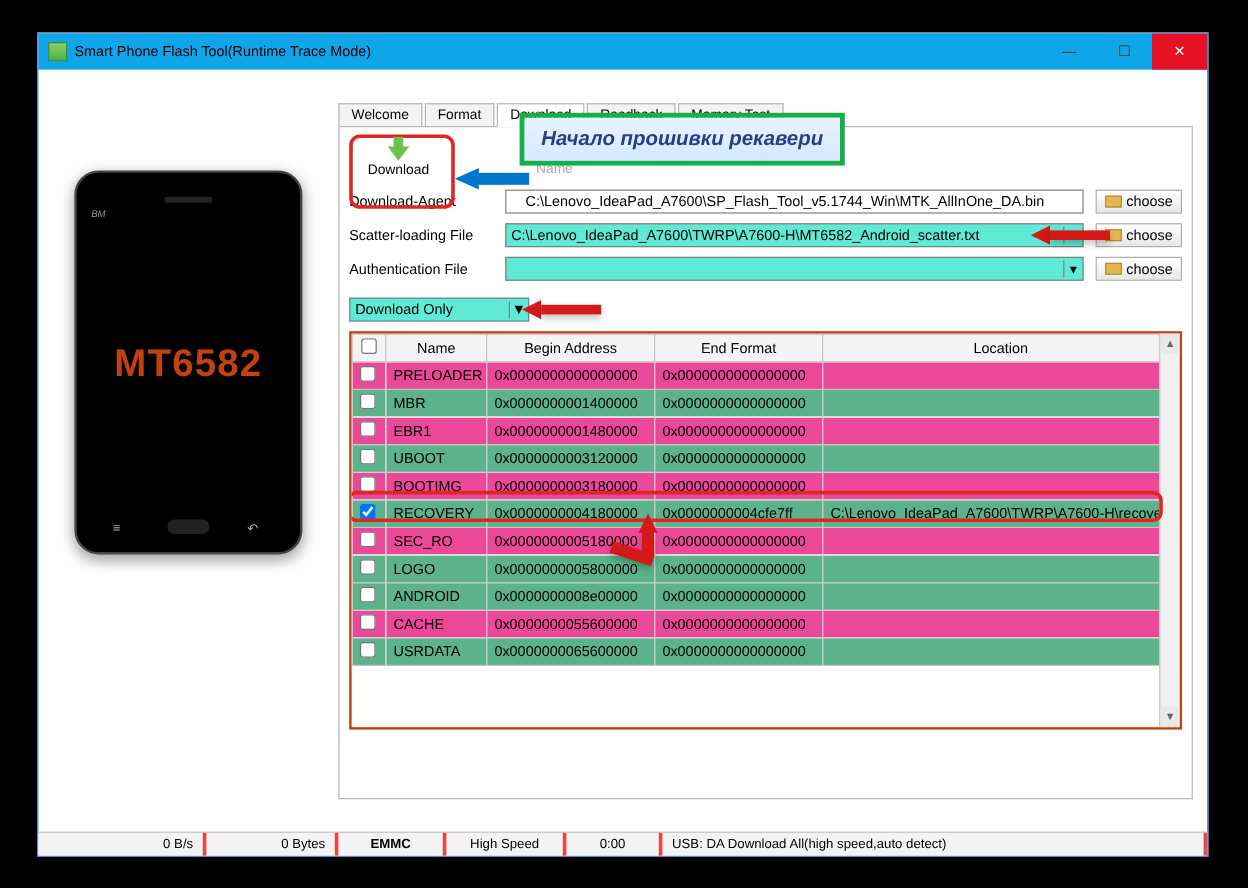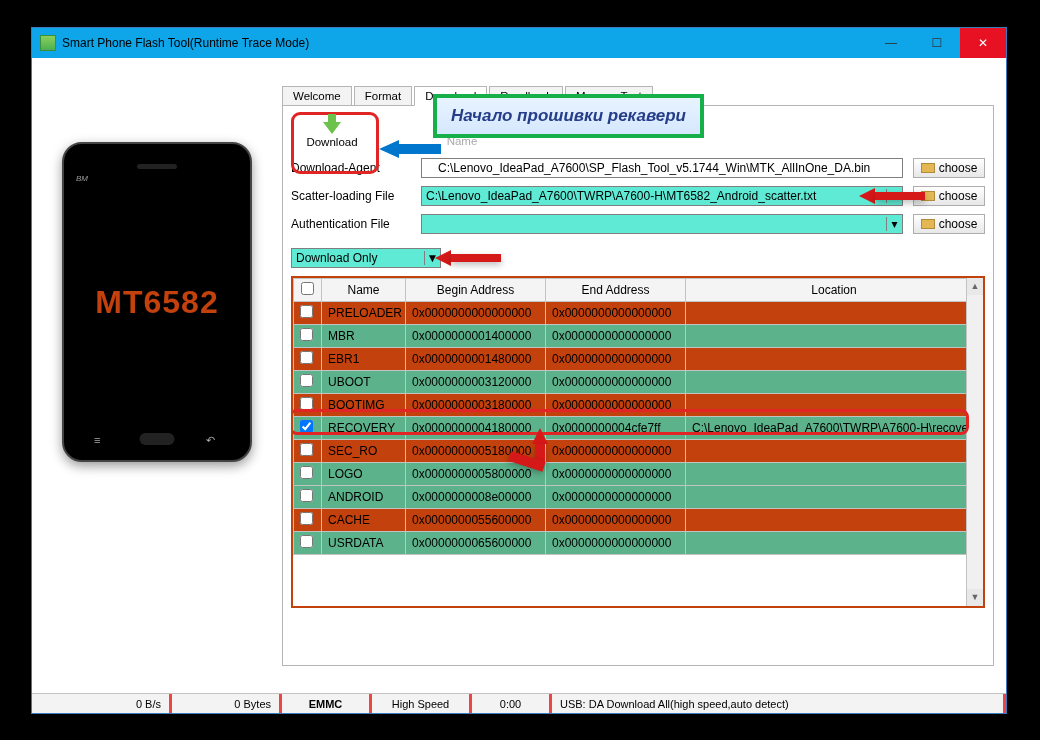--- a/index.html
+++ b/index.html
@@ -190,21 +190,21 @@
   }
   table.partitions th, table.partitions td {
     border:1px solid #c3c3c3;
     padding:3px 6px; text-align:left;
     white-space:nowrap; overflow:hidden; text-overflow:clip;
   }
   table.partitions th {
     background:#f4f4f4; font-weight:normal; text-align:center;
   }
   tr.green td { background:#5cb28a; }
-  tr.white td { background:#c2410c; }
+  tr.white td { background:#ec4899; }
   td.chk { width:24px; text-align:center; }
   input[type="checkbox"] { width:13px; height:13px; }
 
   .tablewrap {
     border:2px solid #c2410c;
     height: 332px; overflow:hidden;
     position:relative;
   }
   .tablewrap .scrollbar {
     position:absolute; right:0; top:0; bottom:0; width:17px;
@@ -370,21 +370,21 @@
                 <col style="width:84px;">
                 <col style="width:140px;">
                 <col style="width:140px;">
                 <col>
             </colgroup>
             <thead>
               <tr>
                 <th><input type="checkbox" style=""></th>
                 <th>Name</th>
                 <th>Begin Address</th>
-                <th>End Address</th>
+                <th>End Format</th>
                 <th>Location</th>
               </tr>
             </thead>
             <tbody id="tbody">
                 <tr class="white">
                   <td class="chk"><input type="checkbox" style=""></td>
                   <td>PRELOADER</td>
                   <td>0x0000000000000000</td>
                   <td>0x0000000000000000</td>
                   <td></td>

